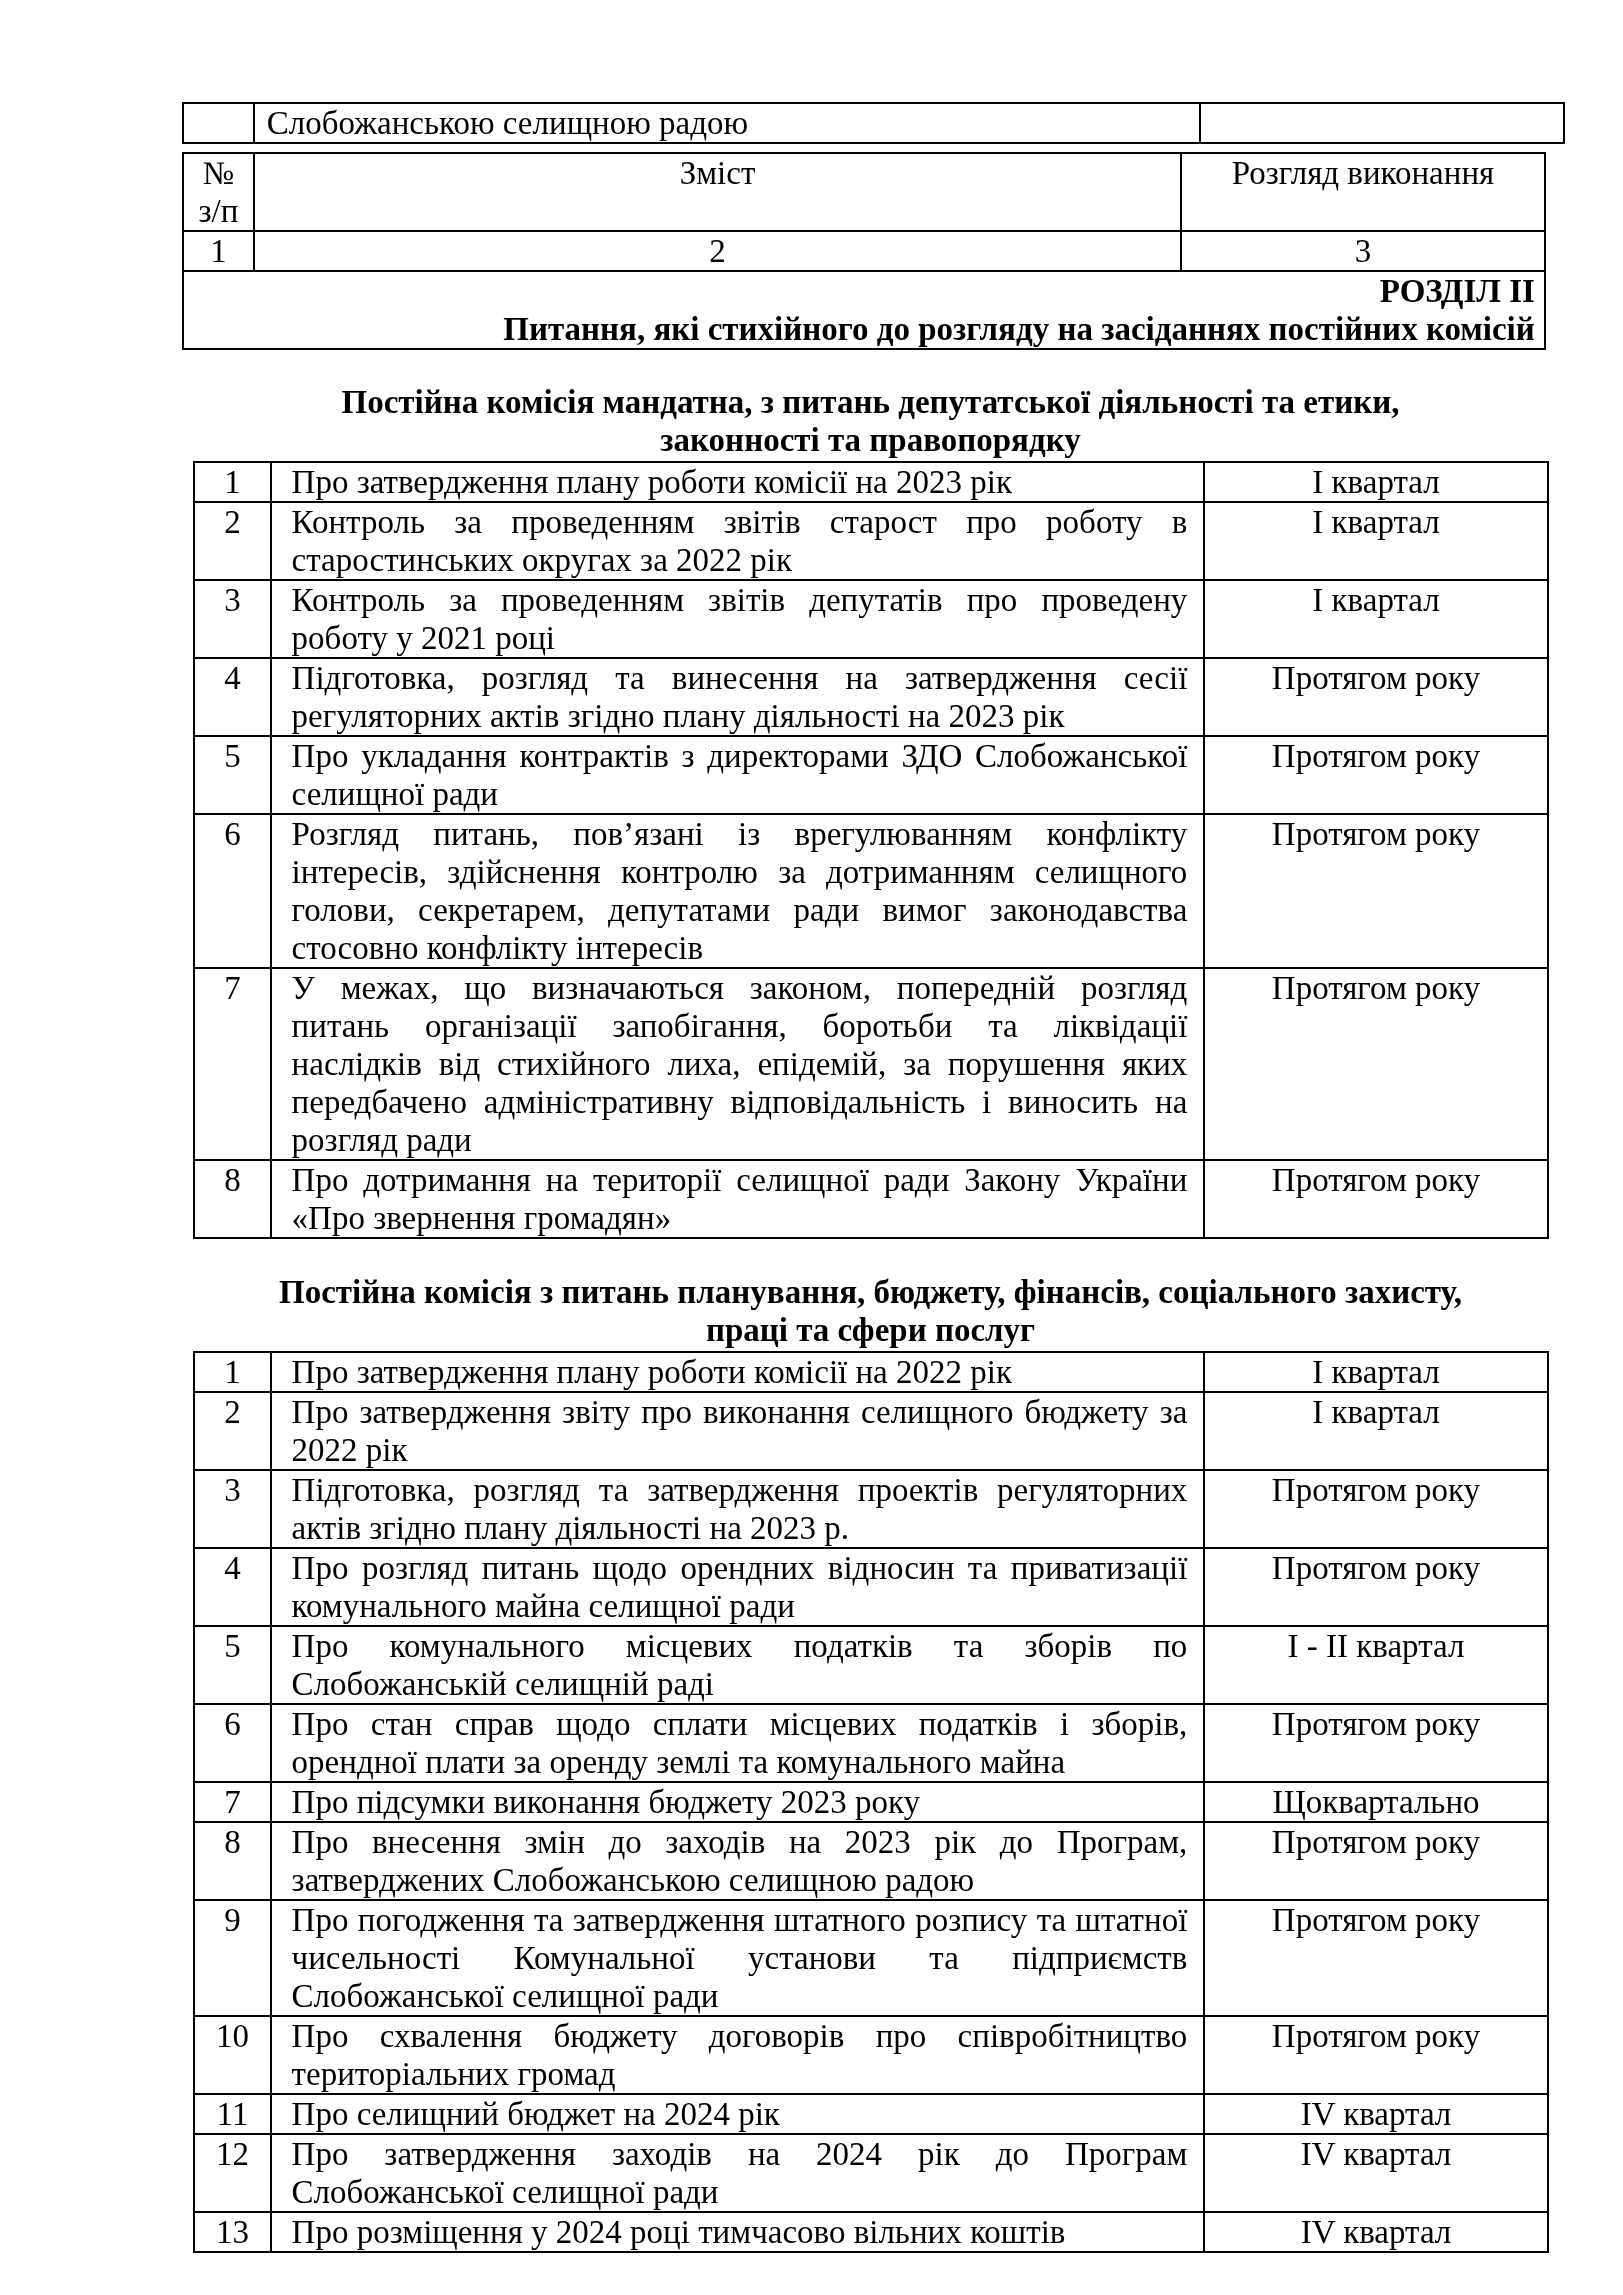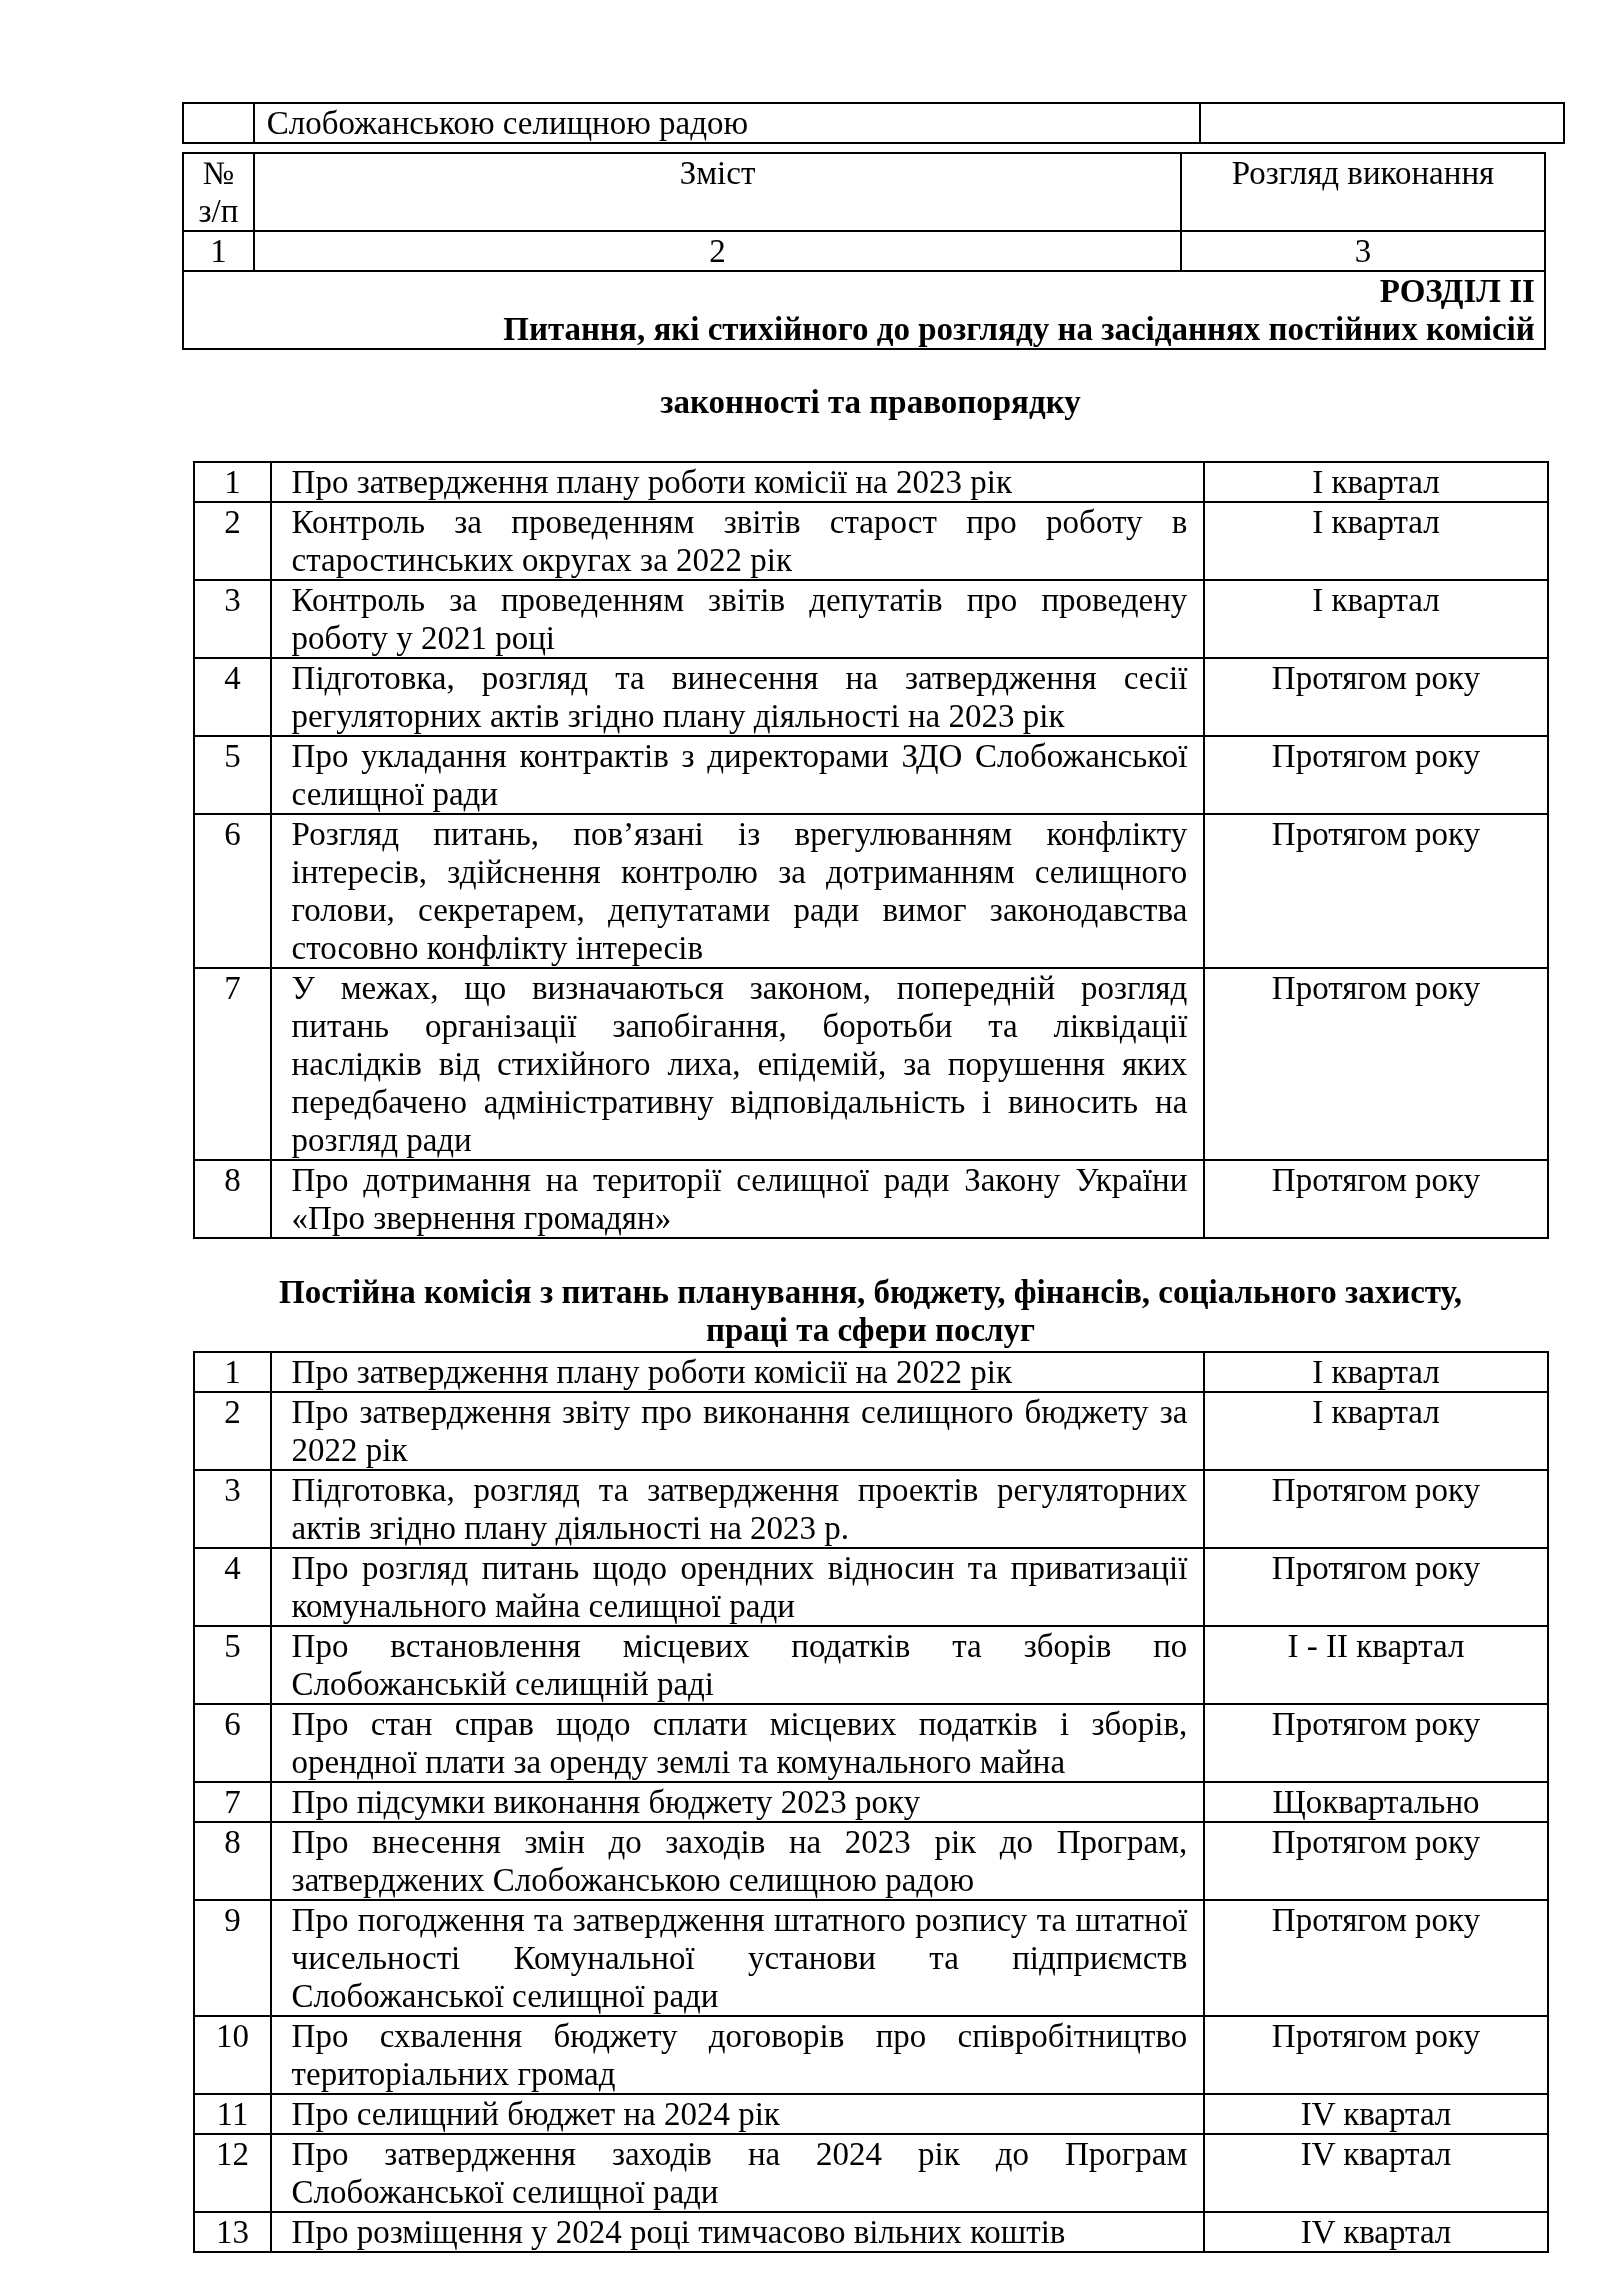--- a/index.html
+++ b/index.html
@@ -69,20 +69,21 @@
   <tr style="height:77px">
     <td colspan="3" class="c b">
       <div>РОЗДІЛ II</div>
       <div>Питання, які стихійного до розгляду на засіданнях постійних комісій</div>
     </td>
   </tr>
 </tbody>
   </table>
 
 <div class="heading" style="top:383px">
+  <div>Постійна комісія мандатна, з питань депутатської діяльності та етики,</div>
   <div>законності та правопорядку</div>
 </div>
 <table class="com-table" id="com1" style="top:461px">
   <colgroup>
       <col style="width:77px">
       <col style="width:933px">
       <col style="width:344px">
     </colgroup>
   <tbody>
       <tr>
@@ -154,21 +155,21 @@
         <td class="txt j">Підготовка, розгляд та затвердження проектів регуляторних актів згідно плану діяльності на 2023 р.</td>
         <td class="term">Протягом року</td>
       </tr>
       <tr>
         <td class="num">4</td>
         <td class="txt j">Про розгляд питань щодо орендних відносин та приватизації комунального майна селищної ради</td>
         <td class="term">Протягом року</td>
       </tr>
       <tr>
         <td class="num">5</td>
-        <td class="txt j">Про встановлення місцевих податків та зборів по Слобожанській селищній раді</td>
+        <td class="txt j">Про комунального місцевих податків та зборів по Слобожанській селищній раді</td>
         <td class="term">I - II квартал</td>
       </tr>
       <tr>
         <td class="num">6</td>
         <td class="txt j">Про стан справ щодо сплати місцевих податків і зборів, орендної плати за оренду землі та комунального майна</td>
         <td class="term">Протягом року</td>
       </tr>
       <tr>
         <td class="num">7</td>
         <td class="txt j">Про підсумки виконання бюджету 2023 року</td>

